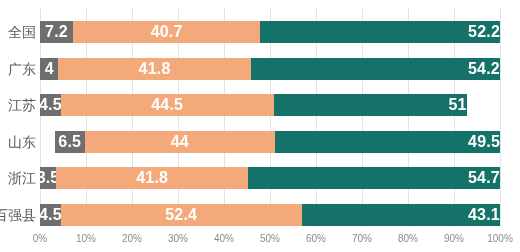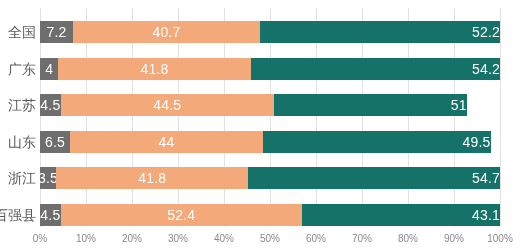--- a/index.html
+++ b/index.html
@@ -38,22 +38,22 @@
   .seg{
     position:relative;
     display:flex;
     align-items:center;
     justify-content:center;
     overflow:hidden;
     box-sizing:border-box;
   }
   .seg-label{
     color:#ffffff;
-    font-size:14px;
-    font-weight:normal;
+    font-size:16px;
+    font-weight:bold;
     letter-spacing:0.2px;
     white-space:nowrap;
     line-height:1;
   }
   .seg-a{background:#6e6e6e;}
   .seg-b{background:#f4a97a;}
   .seg-c{background:#147268;justify-content:flex-end;}
   
   .cat-label{
     position:absolute;
@@ -128,21 +128,21 @@
             <span class="seg-label">4.5</span>
           </div>
           <div class="seg seg-b" style="width: 213px;">
             <span class="seg-label">44.5</span>
           </div>
           <div class="seg seg-c" style="width: 193px;">
             <span class="seg-label">51</span>
           </div>
         </div>
         <div class="bar-row" style="top: 122.5px;">
-          <div class="seg seg-a" style="width: 29.9px;">
+          <div class="seg seg-a" style="width: 29.9px; margin-left: 15px;">
             <span class="seg-label">6.5</span>
           </div>
           <div class="seg seg-b" style="width: 193px;">
             <span class="seg-label">44</span>
           </div>
           <div class="seg seg-c" style="width: 227.7px;">
             <span class="seg-label">49.5</span>
           </div>
         </div>
         <div class="bar-row" style="top: 159px; border-radius: 6px;">

